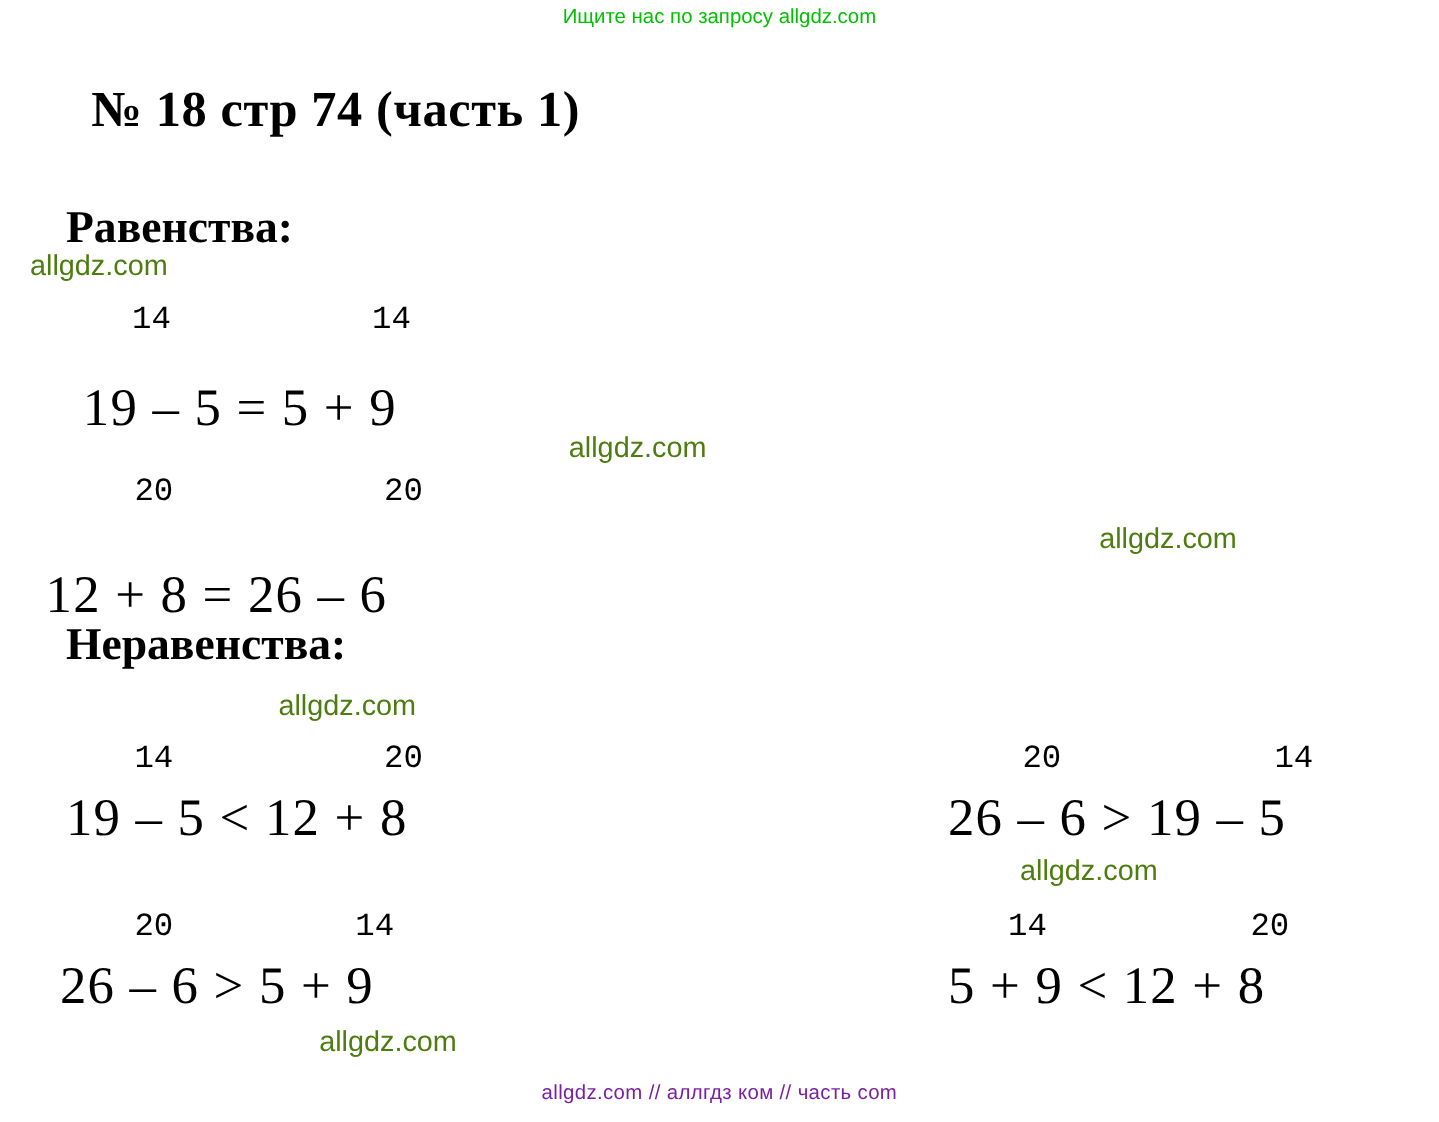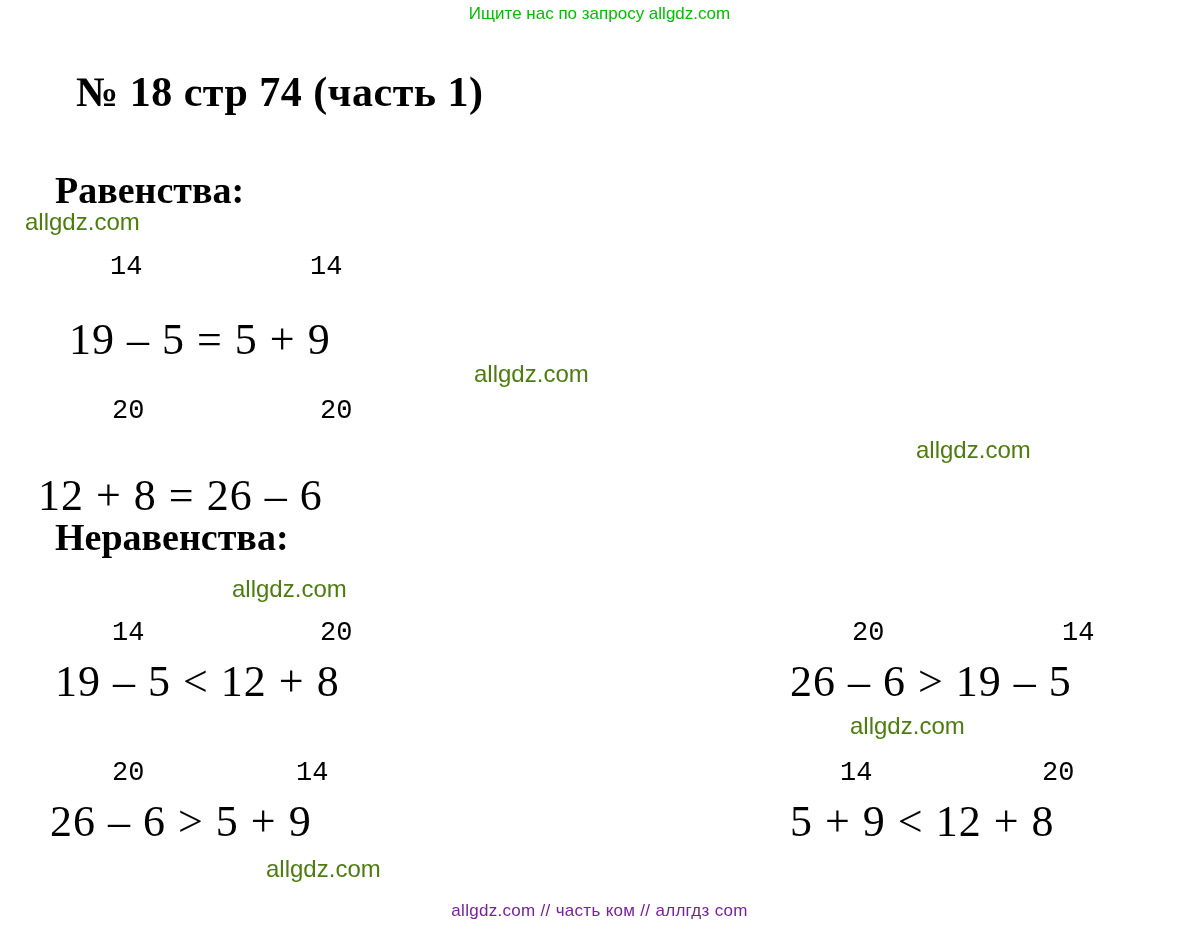--- a/index.html
+++ b/index.html
@@ -116,13 +116,13 @@
 <div class="ann" style="top:758px; left:112px;">20</div>
 <div class="ann" style="top:758px; left:296px;">14</div>
 <div class="expr" style="top:796px; left:50px;">26 – 6 &gt; 5 + 9</div>
 
 <div class="ann" style="top:758px; left:840px;">14</div>
 <div class="ann" style="top:758px; left:1042px;">20</div>
 <div class="expr" style="top:796px; left:790px;">5 + 9 &lt; 12 + 8</div>
 
 <div class="wm" style="top:855px; left:266px;">allgdz.com</div>
 
-<div class="footer">allgdz.com  //  часть ком  //  аллгдз com</div>
+<div class="footer">allgdz.com  //  аллгдз ком  //  часть com</div>
 
 </body></html>

